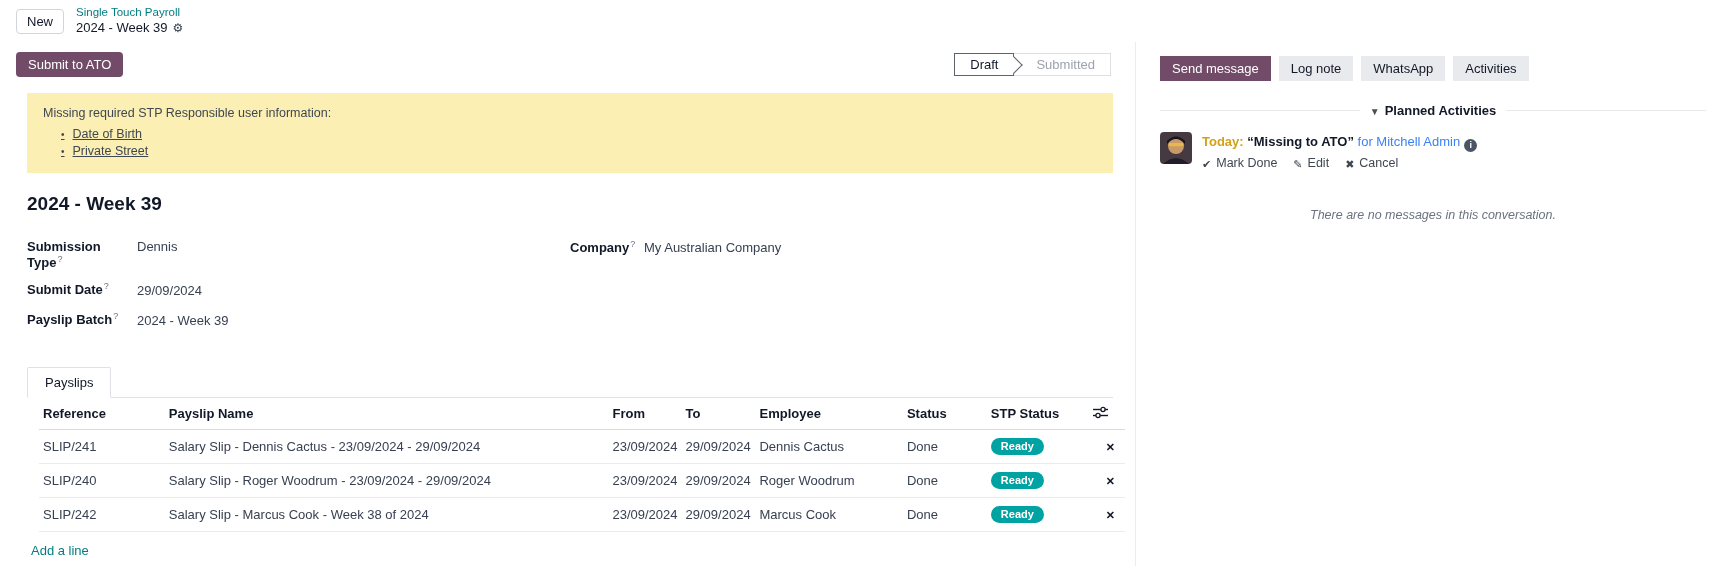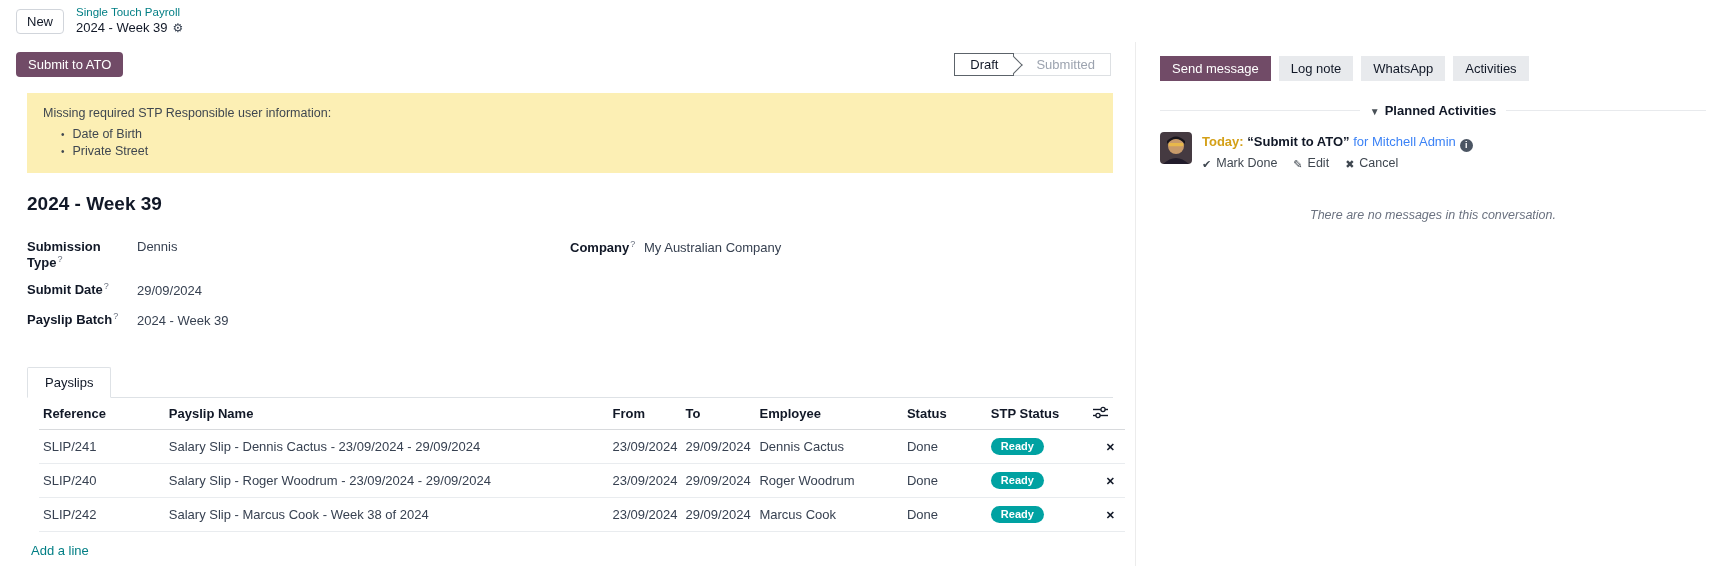--- a/index.html
+++ b/index.html
@@ -44,21 +44,21 @@
   }
   .step-future { border: 1px solid #dde0e3; border-left: none; color: #9ca3af; padding-left: 22px; }
 
   
   .sheet { padding: 6px 22px 14px 27px; }
   .warning-banner {
     background: #fcefb4; padding: 13px 16px; color: #3f4750; font-size: 12.5px;
     margin-bottom: 20px;
   }
   .warning-title { margin-bottom: 6px; }
-  .warning-item { padding-left: 18px; line-height: 17px; }
+  .warning-item { padding-left: 18px; line-height: 17px; text-decoration: underline; }
   .warning-item::before { content: "•"; margin-right: 8px; font-size: 10px; color: #3f4750; }
 
   .record-title { font-size: 19px; font-weight: bold; color: #111827; margin: 4px 0 24px 0; }
 
   .fields-grid { display: flex; }
   .fields-col { width: 50%; }
   .field-row { display: flex; align-items: baseline; margin-bottom: 11px; min-height: 19px; }
   .field-label { width: 110px; flex: 0 0 auto; font-weight: bold; color: #111827; font-size: 13px; }
   .fields-col-right .field-label { width: 74px; }
   .help-sup { font-size: 9px; color: #6b7280; vertical-align: super; font-weight: normal; margin-left: 1px; }
@@ -272,21 +272,21 @@
             <rect width="32" height="32" fill="#453a41"></rect>
             <circle cx="16" cy="14" r="8" fill="#c89a6a"></circle>
             <path d="M7 12 Q16 2 25 12 L25 9 Q16 0 7 9 Z" fill="#17141a"></path>
             <rect x="8.5" y="11" width="15" height="3.2" rx="1.4" fill="#e8b84b"></rect>
             <path d="M3 32 Q16 20 29 32 Z" fill="#221c2b"></path>
           </svg>
         </div>
         <div class="activity-body">
           <div>
             <span class="act-today">Today:</span>
-            <span class="act-summary">“Submit to ATO”</span>
+            <span class="act-summary">“Missing to ATO”</span>
             <span class="act-for">for Mitchell Admin</span><span class="info-icon">i</span>
           </div>
           <div class="activity-actions">
             <span>
                 <span class="act-ic">✔</span>
                 <span>Mark Done</span>
               </span>
             <span>
                 <span class="act-ic">✎</span>
                 <span>Edit</span>

